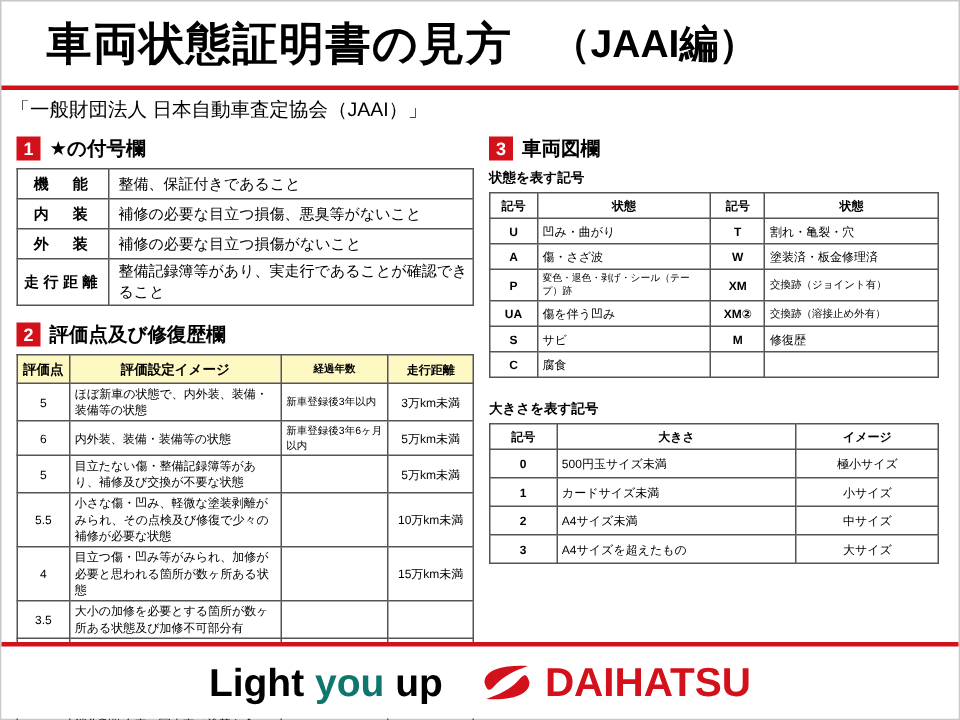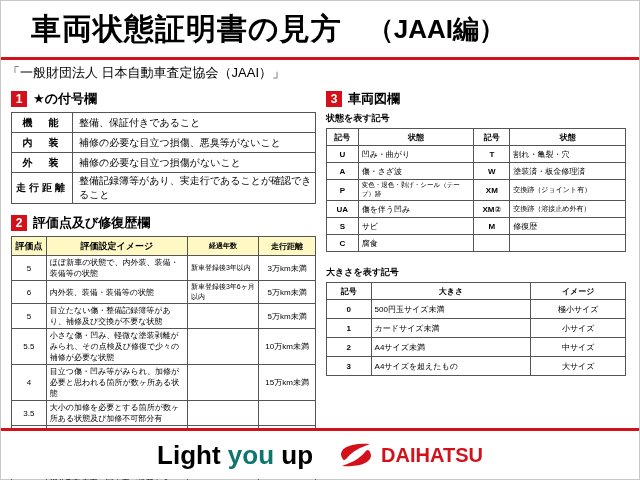--- a/index.html
+++ b/index.html
@@ -89,21 +89,21 @@
     display:flex;align-items:center;justify-content:center;gap:26px;
     background:#fff;
   }
   .slogan{font-size:26px;font-weight:bold;white-space:nowrap;}
   .slogan .red{color:#0f766e;}
   .brand{display:flex;align-items:center;gap:8px;}
   .brand .mark{
     width:34px;height:26px;position:relative;display:inline-block;
   }
   .brand .mark svg{display:block;}
-  .brand .name{font-size:20px;font-weight:bold;color:#d3111b;letter-spacing:0px;}
+  .brand .name{font-size:27px;font-weight:bold;color:#d3111b;letter-spacing:0px;}
 </style>
 </head>
 <body>
 
 <div class="page">
 
   <div class="header">
     <span class="title">車両状態証明書の見方</span>
     <span class="title-sub">（JAAI編）</span>
   </div>

